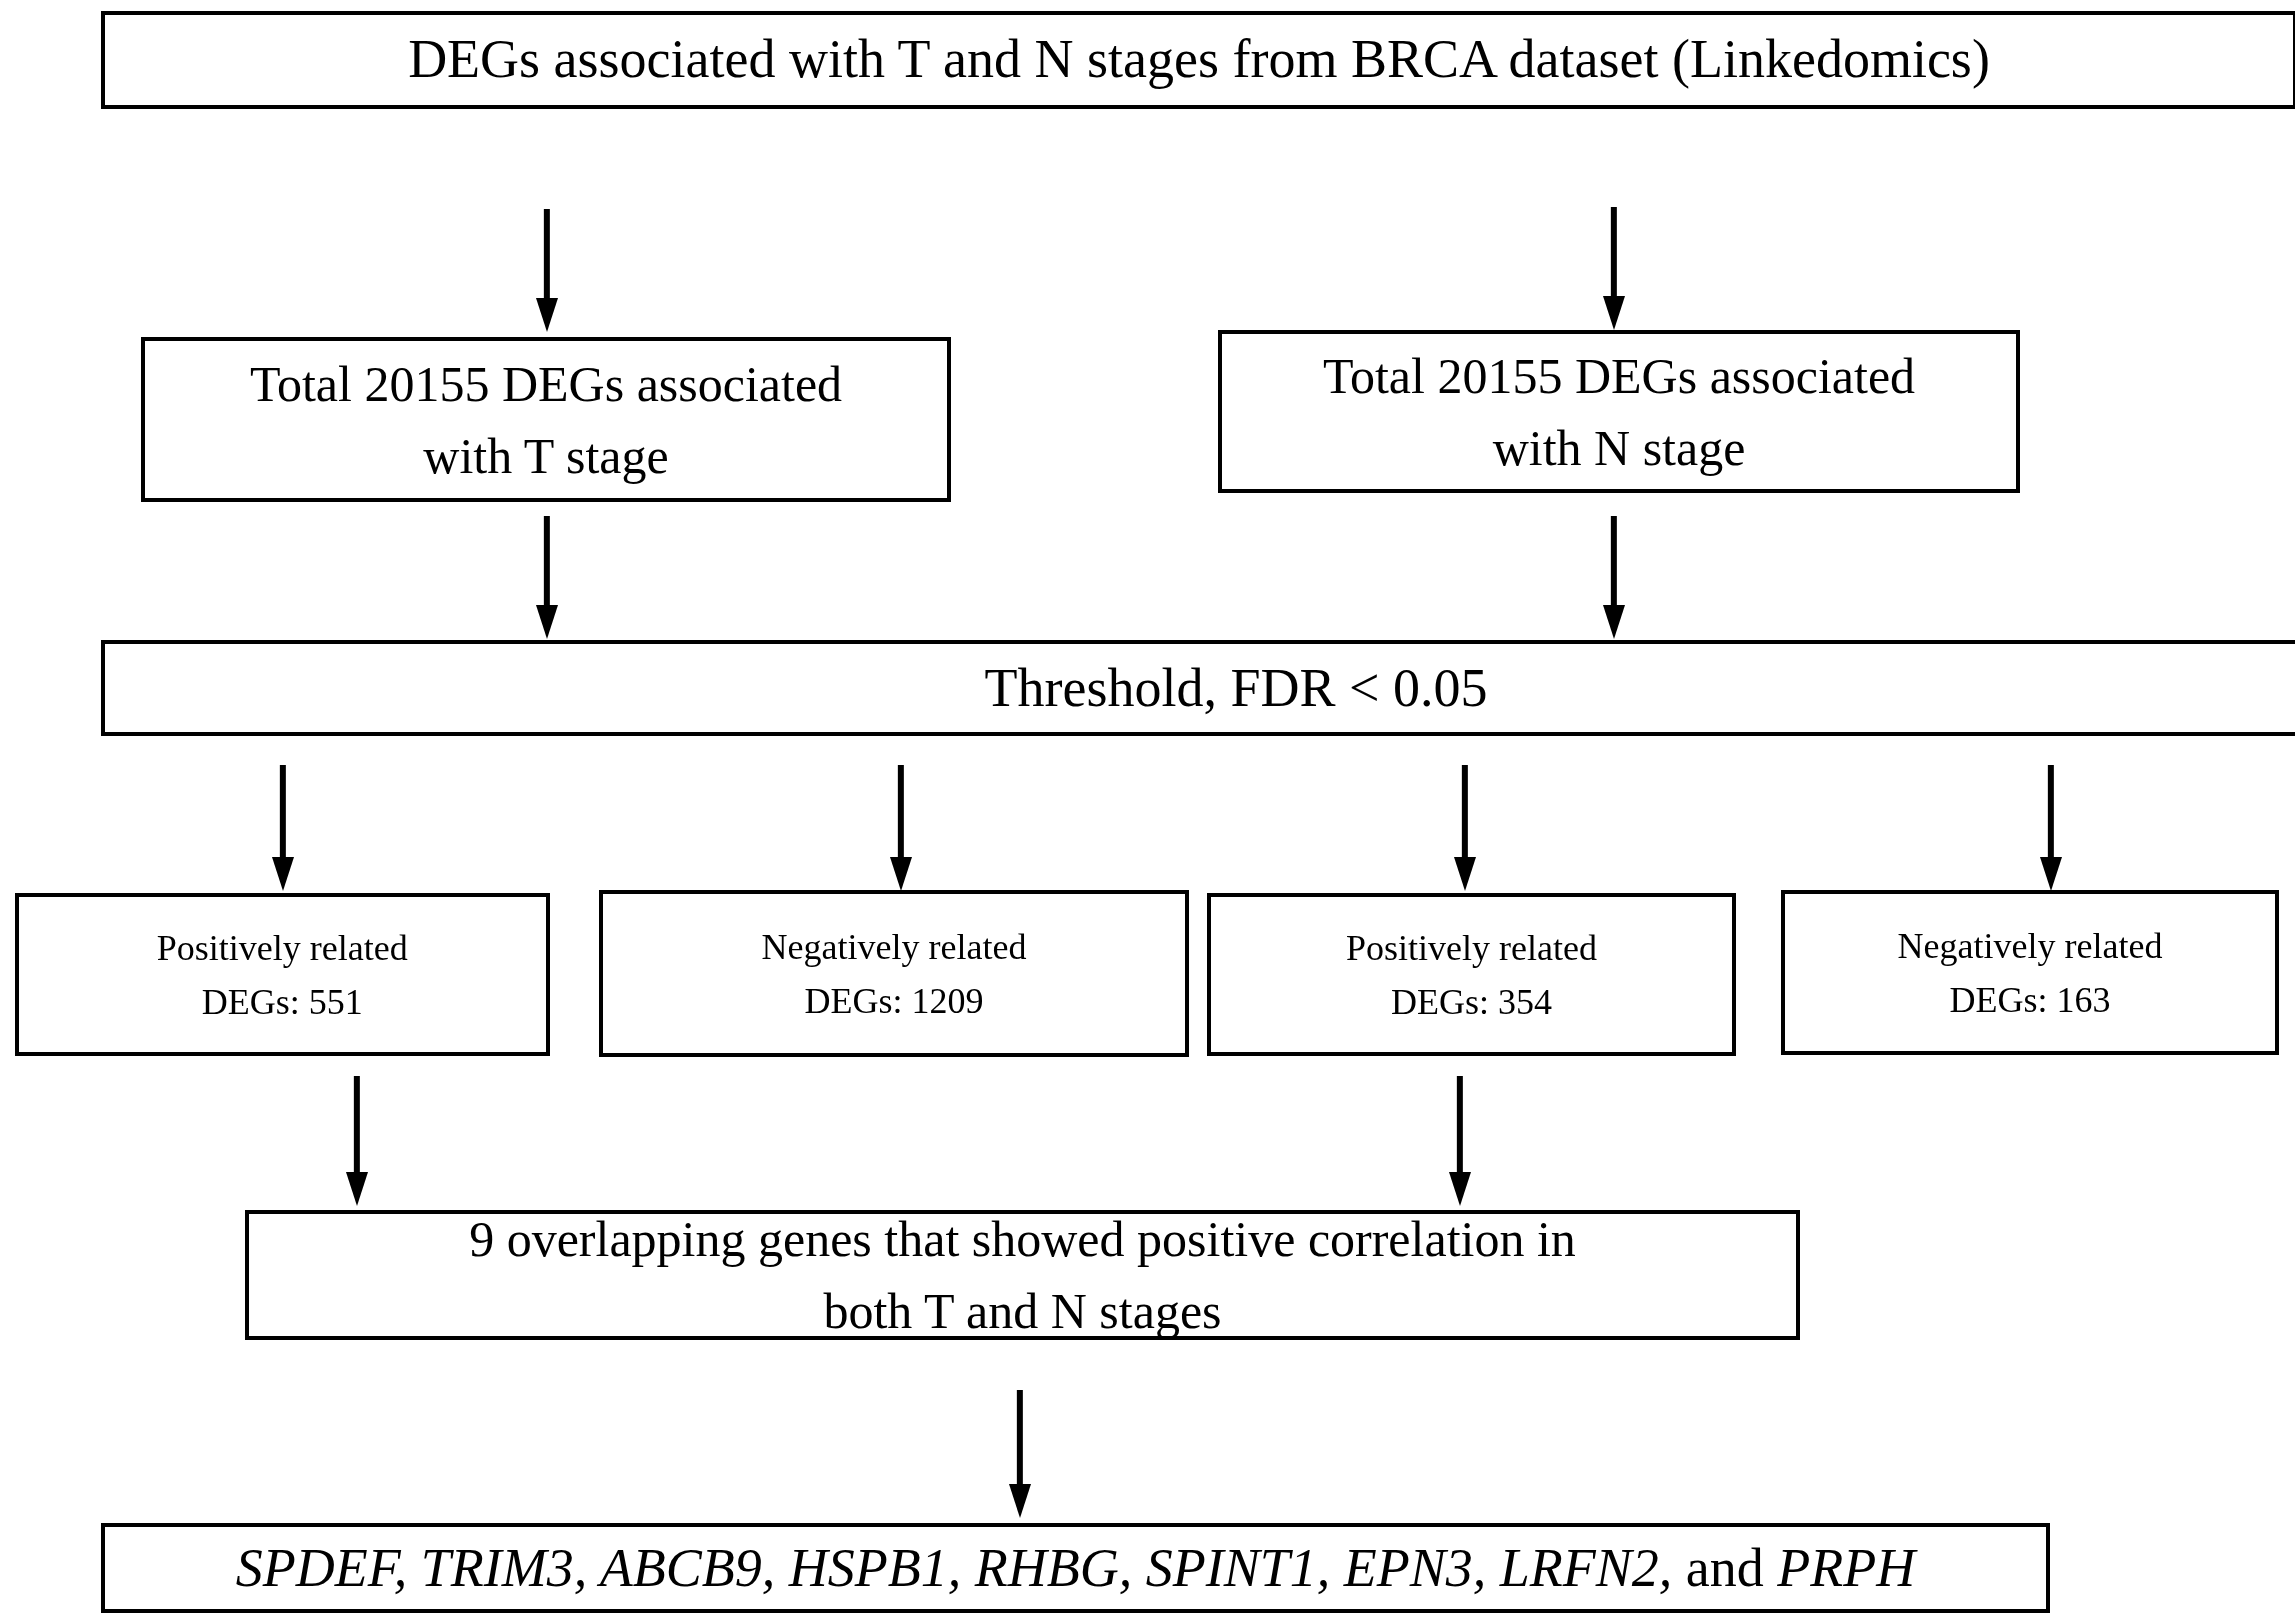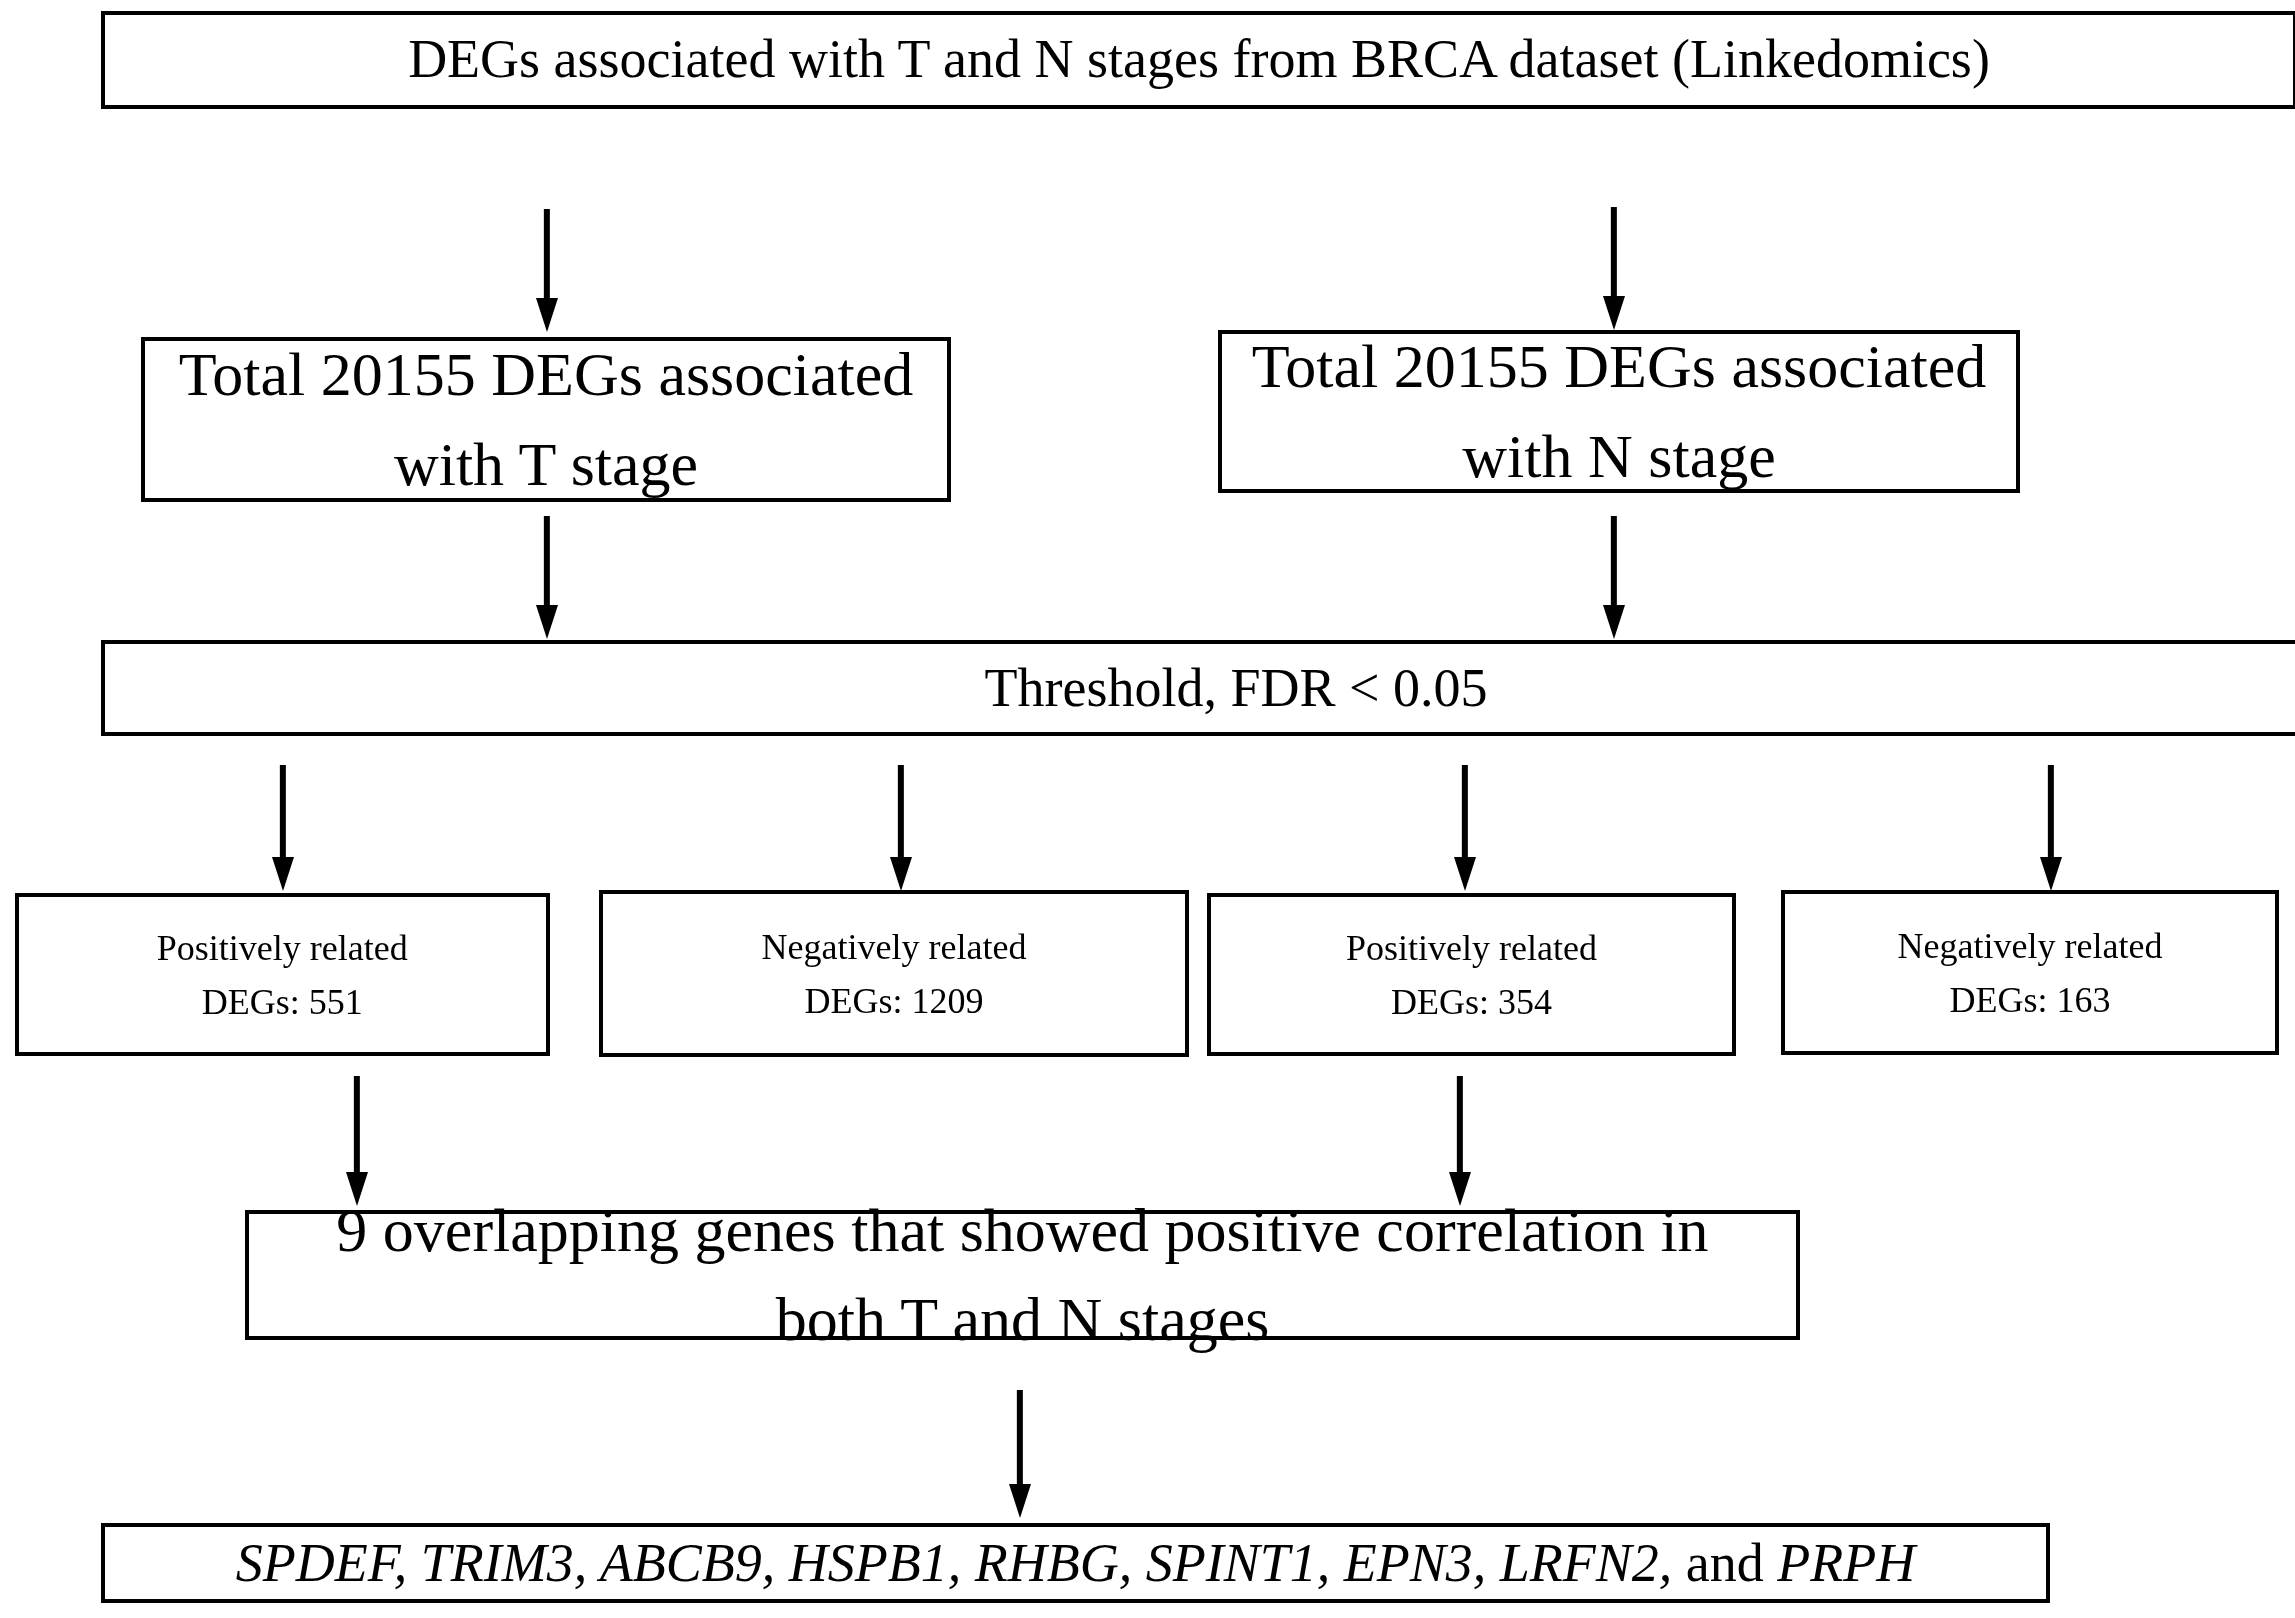--- a/index.html
+++ b/index.html
@@ -17,21 +17,21 @@
     box-sizing: border-box;
     border: 4.2px solid #000000;
     background: #ffffff;
     display: flex;
     flex-direction: column;
     justify-content: center;
     align-items: center;
     text-align: center;
   }
   .t1 { font-size: 54px; line-height: 1.3; }
-  .t2 { font-size: 62px; line-height: 1.44; }
+  .t2 { font-size: 50px; line-height: 1.44; }
   .tr { font-size: 36px;  line-height: 1.5;  }
   .tf { font-size: 52px; line-height: 1.3; }
   .tg { font-size: 54px; line-height: 1.3; }
   .italic { font-style: italic; }
   .arrow { position: absolute; width: 23px; }
   .arrow .shaft {
     position: absolute; left: 50%; top: 0; transform: translateX(-50%);
     width: 6.3px; height: calc(100% - 27px); background: #000000;
   }
   .arrow .head {
@@ -130,18 +130,18 @@
   <div class="box t2" style="left:245px; top:1210px; width:1555px; height:130px;">
     <div>9 overlapping genes that showed positive correlation in</div>
     <div>both T and N stages</div>
   </div>
 
   <div class="arrow" style="left:1008px; top:1390px; height:128px;">
       <div class="shaft"></div>
       <div class="head"></div>
     </div>
 
-  <div class="box tg" style="left:101px; top:1523px; width:1949px; height:80px;">
+  <div class="box tg" style="left:101px; top:1523px; width:1949px; height:90px;">
     <div><span class="italic">SPDEF, TRIM3, ABCB9, HSPB1, RHBG, SPINT1, EPN3, LRFN2,</span><span> and </span><span class="italic">PRPH</span></div>
   </div>
 
 </div>
 
 
 </body></html>

